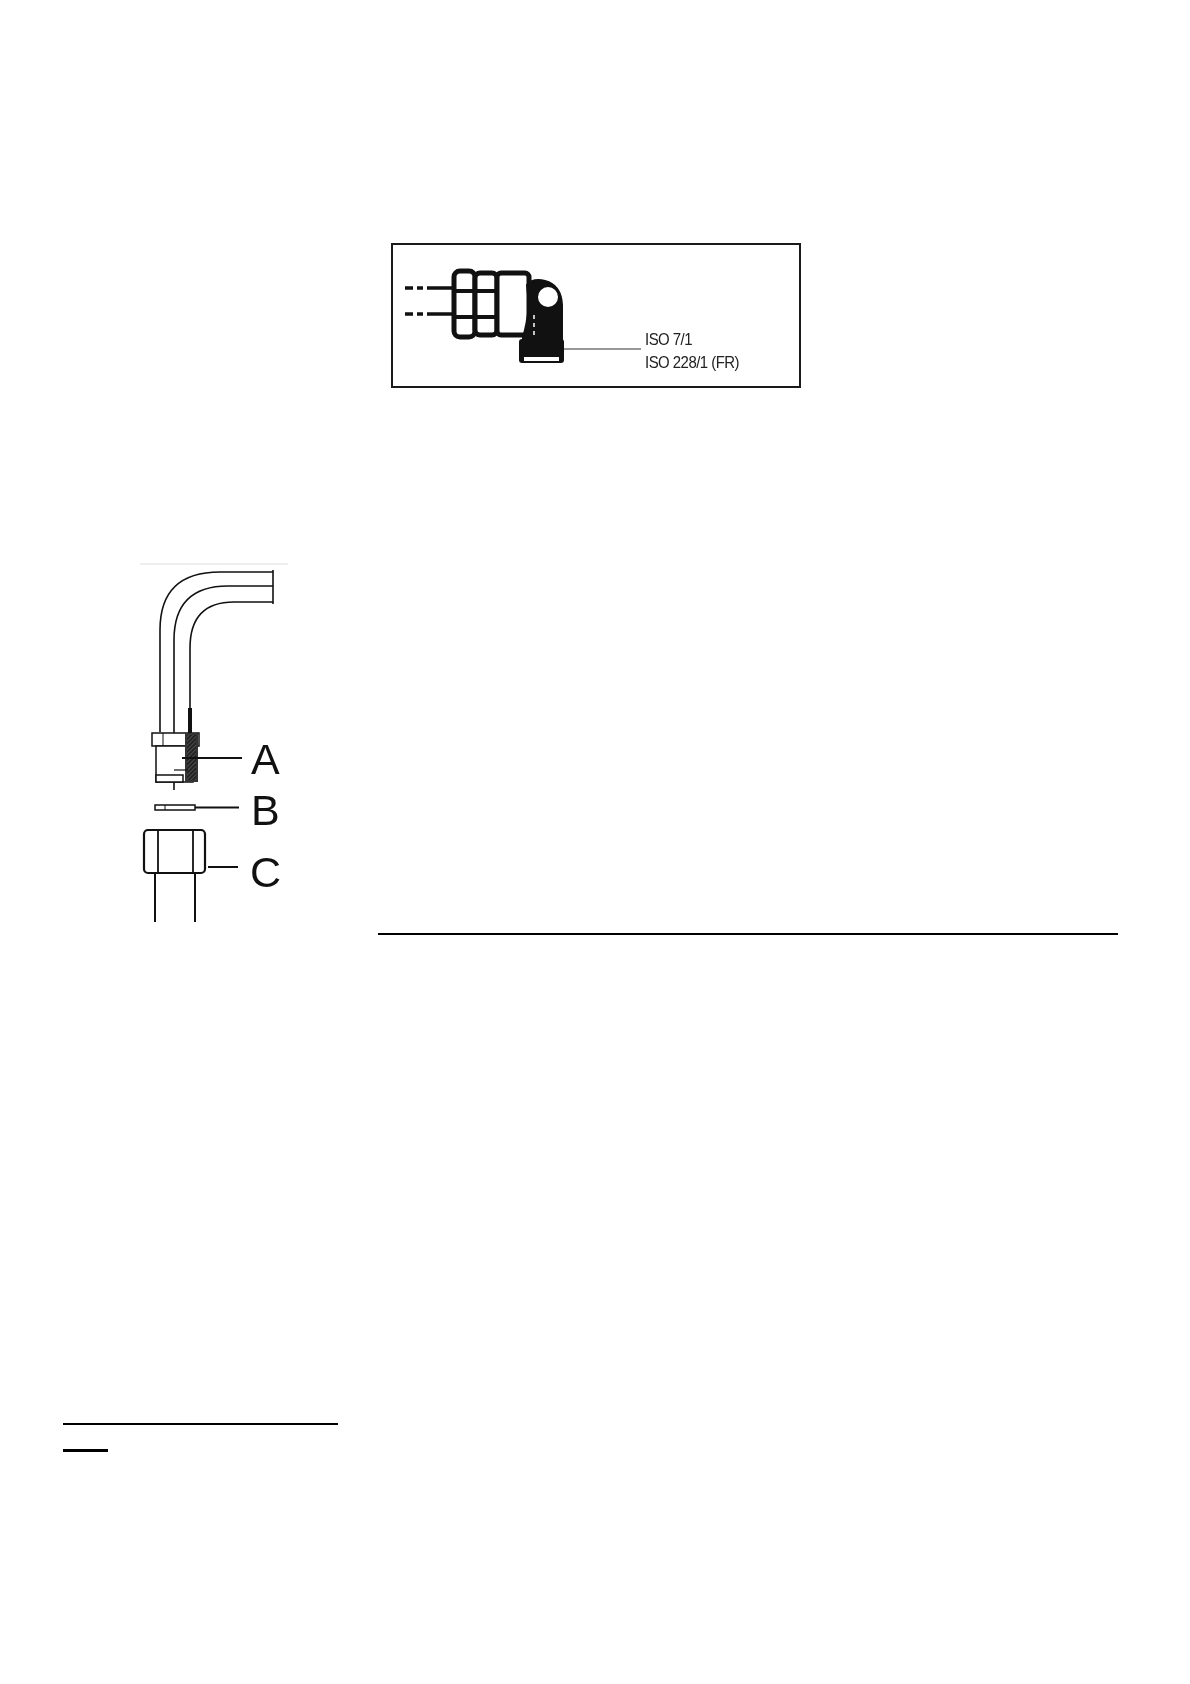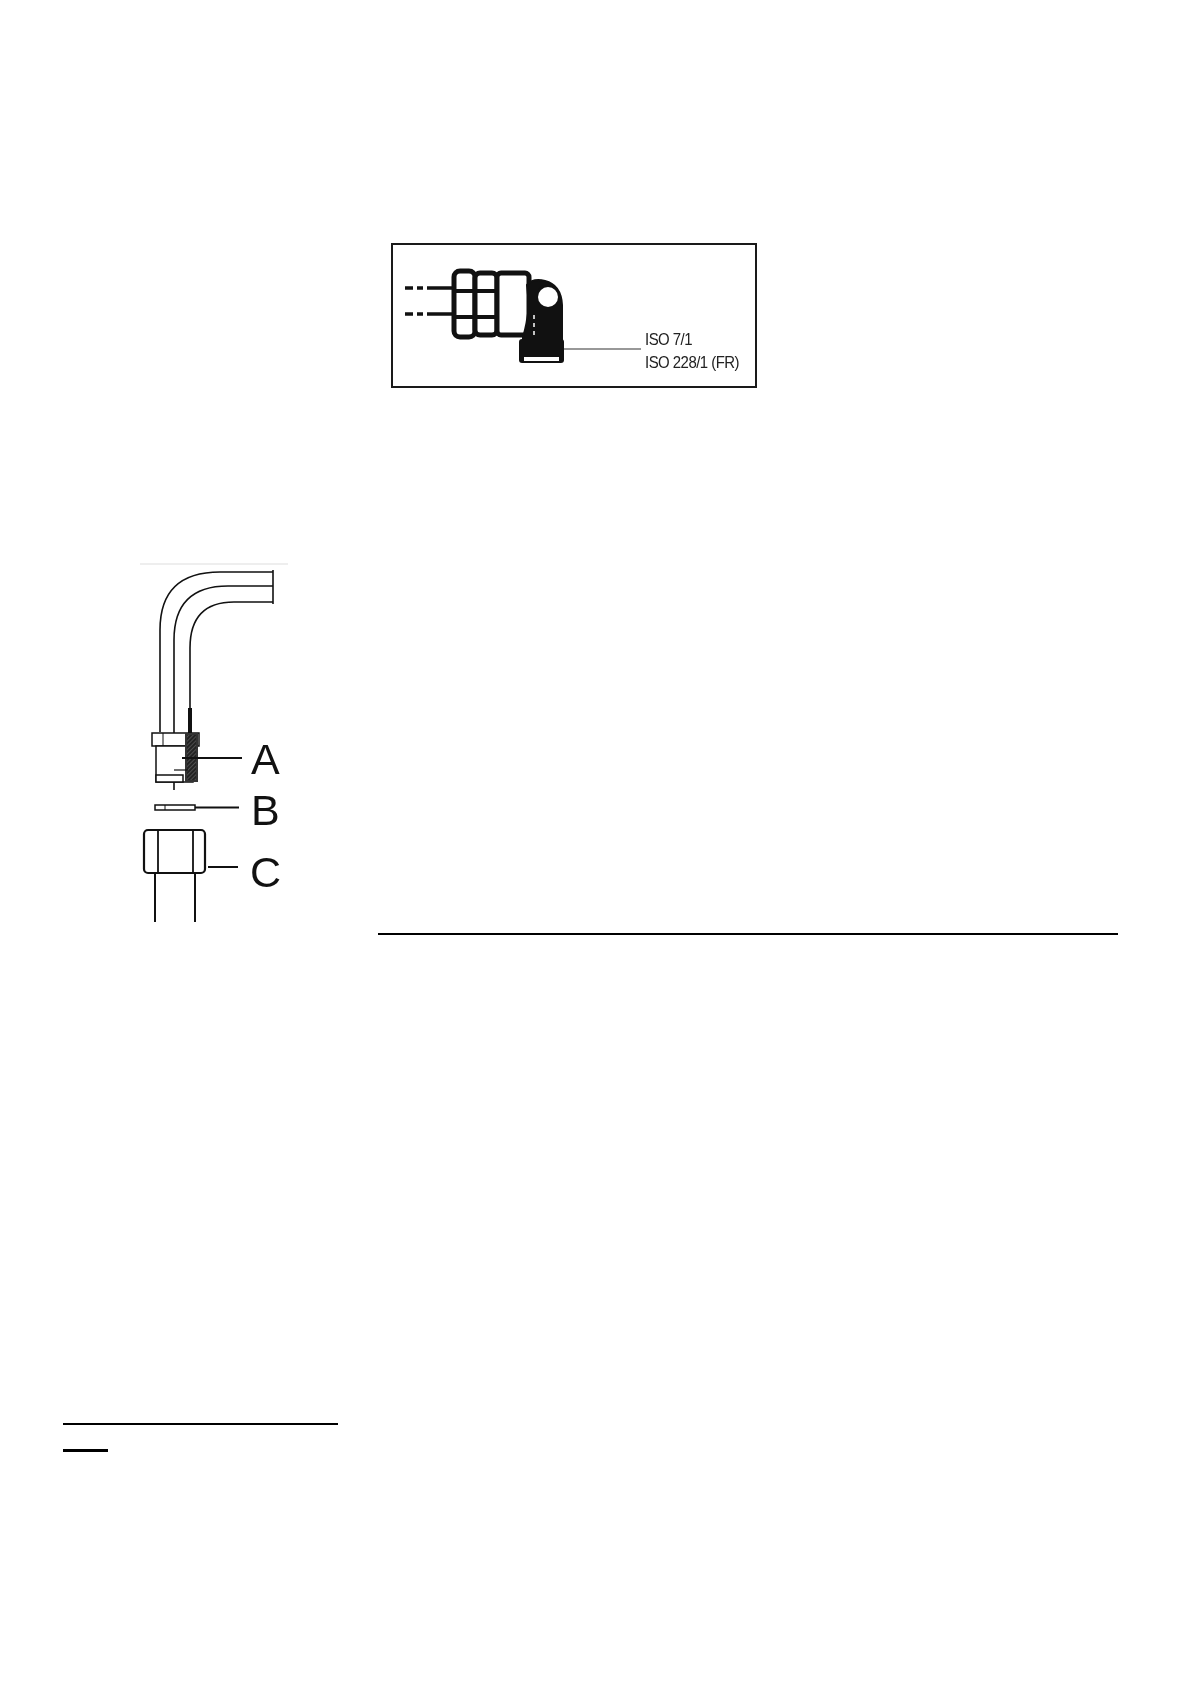--- a/index.html
+++ b/index.html
@@ -1,20 +1,20 @@
 <!DOCTYPE html>
 <html><head>
   <meta charset="utf-8">
   <style>
     html, body { margin: 0; padding: 0; background: #ffffff; }
     body { width: 1190px; height: 1684px; position: relative; overflow: hidden;
            font-family: "Liberation Sans", sans-serif; color: #111; }
     .abs { position: absolute; }
     .fitting-box { left: 391px; top: 243px; width: 362px; height: 141px;
-                   border: 2.5px solid #1a1a1a; box-sizing: content-box; }
+                   border: 2.5px solid #1a1a1a; box-sizing: content-box; padding-left: 44px; }
     .fitting-svg { position: absolute; left: 0; top: 0; }
     .iso-label { position: absolute; font-family: "Liberation Sans", sans-serif;
                  font-size: 17px; color: #222; letter-spacing: -0.6px; transform: scaleX(0.88);
                  transform-origin: left top; white-space: nowrap; }
     .pipe-diagram { left: 130px; top: 560px; width: 200px; height: 380px; }
     .part-label { position: absolute; font-family: "Liberation Sans", sans-serif;
                   font-size: 43px; line-height: 1; color: #111; }
     .rule { position: absolute; background: #000; }
   </style>
 </head>

